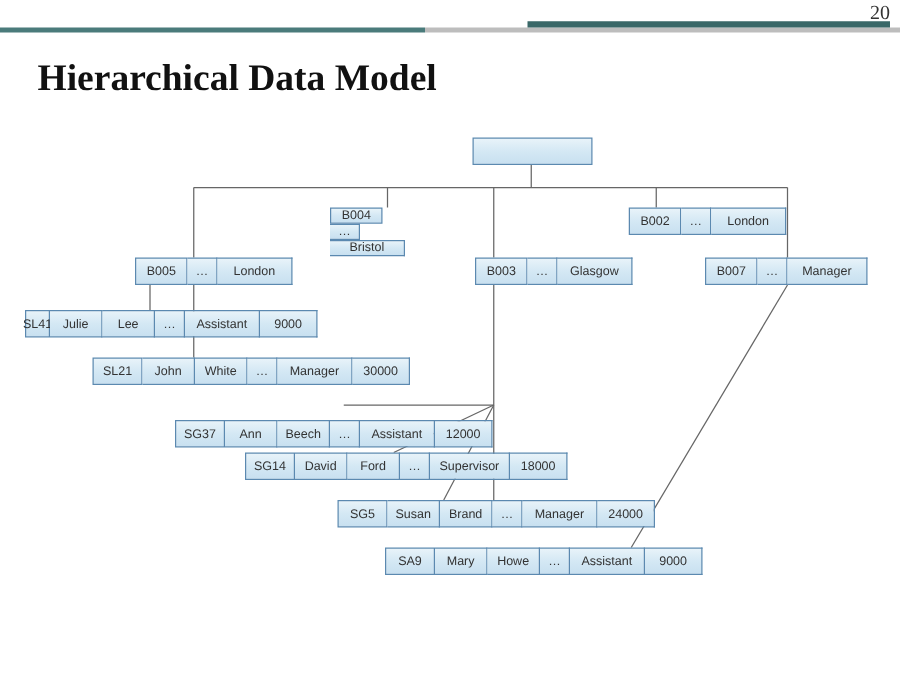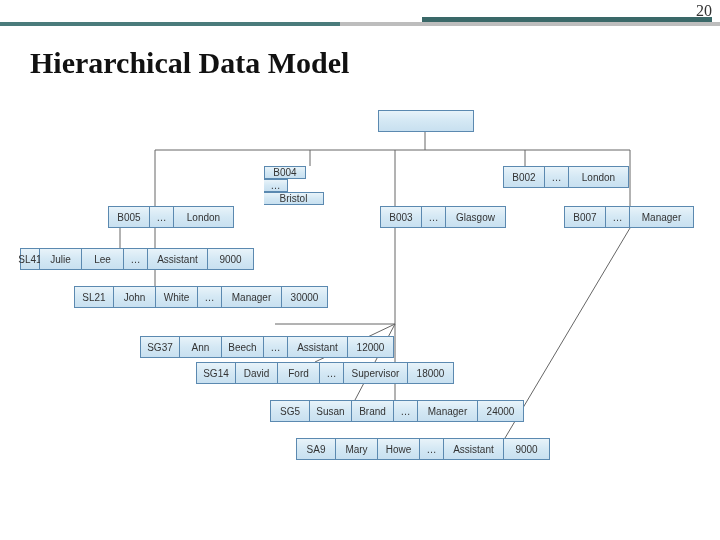--- a/index.html
+++ b/index.html
@@ -197,21 +197,21 @@
 
   <div class="node" style="left:248px; top:290px;margin-left:22px;">
     <div class="cell" style="width:40px">SG5</div>
     <div class="cell" style="width:42px">Susan</div>
     <div class="cell" style="width:42px">Brand</div>
     <div class="cell" style="width:24px">…</div>
     <div class="cell" style="width:60px">Manager</div>
     <div class="cell" style="width:46px">24000</div>
   </div>
 
-  <div class="node" style="left:296px; top:328px;">
+  <div class="node" style="left:308px; top:328px;">
     <div class="cell" style="width:40px">SA9</div>
     <div class="cell" style="width:42px">Mary</div>
     <div class="cell" style="width:42px">Howe</div>
     <div class="cell" style="width:24px">…</div>
     <div class="cell" style="width:60px">Assistant</div>
     <div class="cell" style="width:46px">9000</div>
   </div>
 
 </div>
 

